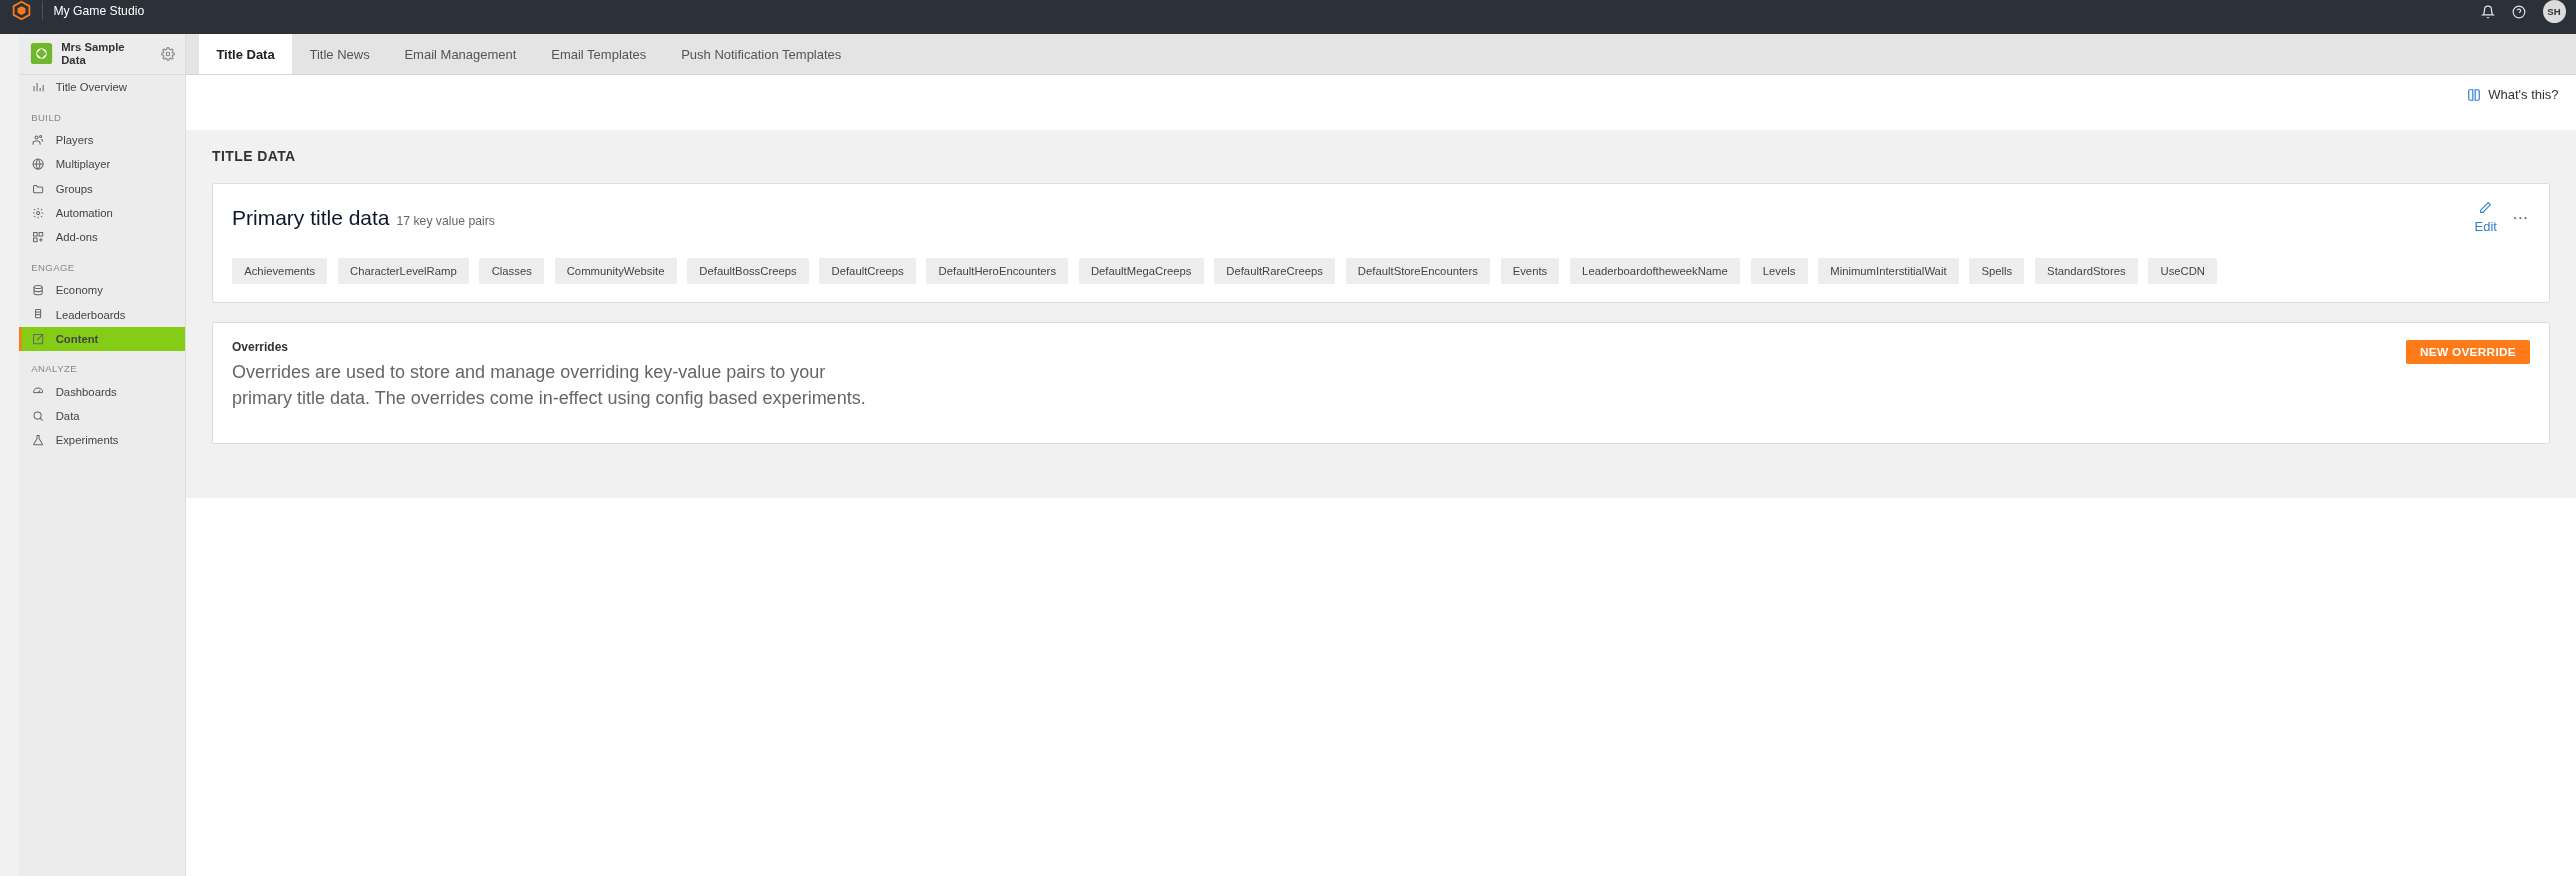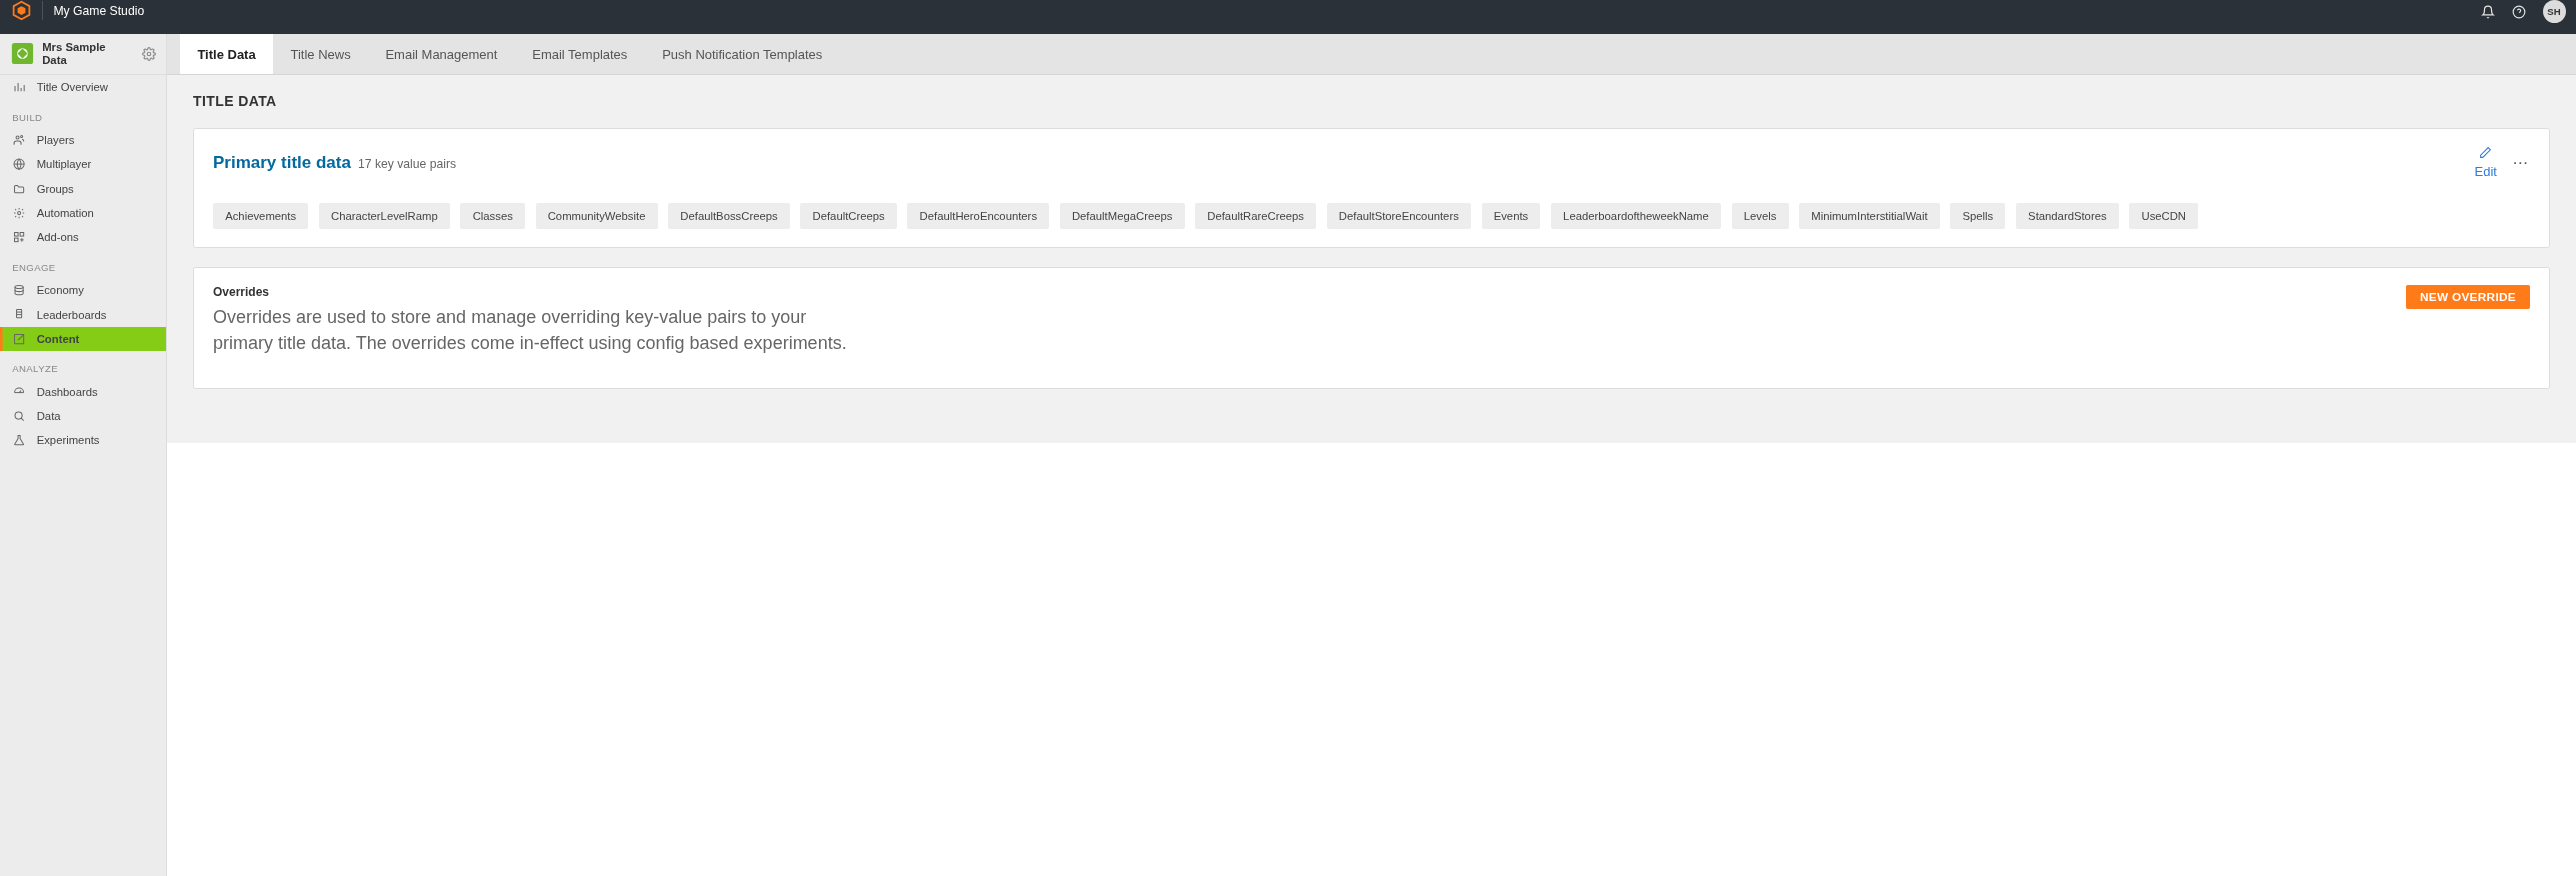--- a/index.html
+++ b/index.html
@@ -10,21 +10,21 @@
 .topbar-left { display: flex; align-items: center; gap: 10.5px; }
 .logo { width: 21px; height: 21px; display:flex; align-items:center; justify-content:center; }
 .divider-v { width: 0.9px; height: 19px; background: #4a525b; }
 .topbar-title { color: #fff; font-size: 12.2px; }
 .topbar-right { display: flex; align-items: center; gap: 15.7px; }
 .tb-icon { width: 15.7px; height: 15.7px; color: #e5e5e5; cursor: pointer; display:flex;align-items:center;justify-content:center; }
 .avatar { width: 23px; height: 23px; border-radius: 50%; background: #dcdcdc; color:#333; font-size: 9.6px; font-weight:600; display:flex;align-items:center;justify-content:center; cursor:pointer; }
 
 
 .shell { display: flex; height: calc(100vh - 34px); }
-.sidebar { width: 167px; background: #ececec; border-right: 0.9px solid #ddd; overflow-y:auto; flex-shrink:0; }
+.sidebar { width: 167px; background: #ececec; border-right: 0.9px solid #ddd; overflow-y:auto; flex-shrink:0;margin-left:19px; }
 .content { flex: 1; display:flex; flex-direction:column; overflow:hidden; }
 
 
 .side-header { display:flex; align-items:center; padding: 7px 10.5px; gap: 8.7px; border-bottom:0.9px solid #ddd; }
 .side-tile { width:23px; height:23px; }
 .side-title { color:#333; font-size:11.3px; font-weight:600; line-height:1.15; flex:1; }
 .side-gear { color:#888; cursor:pointer; }
 
 
 .nav-item, .nav-header { display:flex; align-items:center; gap:10.5px; padding: 5.2px 12.2px; font-size:11.3px; color:#444; cursor:pointer; }
@@ -42,21 +42,21 @@
 .whatsthis-row { display:flex; justify-content:flex-end; padding: 12.2px 17.4px 28px; background:#fff; }
 .whatsthis { display:flex; align-items:center; gap:7px; font-size:13px; color:#333; cursor:pointer; }
 .whatsthis .wt-icon { color:#2e7dd7; }
 
 .page-body { background:#f1f1f1; padding: 17.4px 26px 35px; }
 .page-heading { font-size:14px; font-weight:700; letter-spacing:0.4px; color:#333; margin-bottom:19px; font-family: Arial, sans-serif; }
 
 .card { background:#fff; border:0.9px solid #dcdcdc; border-radius:2.6px; padding: 17.4px 19px; margin-bottom:19px; }
 .card-head { display:flex; align-items:center; justify-content:space-between; margin-bottom:14px; }
 .card-title-row { display:flex; align-items:baseline; gap:7px; }
-.card-title { font-size:17px; font-weight:700; color:#0369a1; }
+.card-title { font-size:21px; font-weight:400; color:#0f172a; }
 .card-sub { font-size:12.2px; color:#666; }
 .card-actions { display:flex; align-items:center; gap:15.7px; }
 .link-btn { display:flex; align-items:center; gap:5.2px; color:#2e7dd7; font-size:13px; cursor:pointer;flex-direction:column; }
 .more-btn { color:#555; cursor:pointer; font-size:15.7px; letter-spacing:1.7px; display:flex; }
 
 .chips { display:flex; flex-wrap:wrap; gap:10.5px; }
 .chip { background:#ededed; color:#444; font-size:11.3px; padding:7px 12.2px; border-radius:1.7px; cursor:pointer;margin-top:10px; }
 
 .overrides-card .card-head { align-items:flex-start; }
 .overrides-left { max-width: 645px; }
@@ -247,20 +247,30 @@
   <div class="content">
     <div class="tabsbar">
       <div class="tab active">Title Data</div>
       <div class="tab">Title News</div>
       <div class="tab">Email Management</div>
       <div class="tab">Email Templates</div>
       <div class="tab">Push Notification Templates</div>
     </div>
 
     <div class="main">
+      <div class="whatsthis-row">
+        <div class="whatsthis">
+          <span class="wt-icon">
+              <svg width="14" height="14" viewBox="0 0 24 24" fill="none" stroke="currentColor" stroke-width="2">
+                <path d="M3 5a2 2 0 012-2h5v18H5a2 2 0 01-2-2zM21 5a2 2 0 00-2-2h-5v18h5a2 2 0 002-2z"></path>
+              </svg>
+            </span>
+          <span>What's this?</span>
+        </div>
+      </div>
 
       <div class="page-body">
         <div class="page-heading">TITLE DATA</div>
 
         <div class="card">
           <div class="card-head">
             <div class="card-title-row">
               <span class="card-title">Primary title data</span>
               <span class="card-sub">17 key value pairs</span>
             </div>

